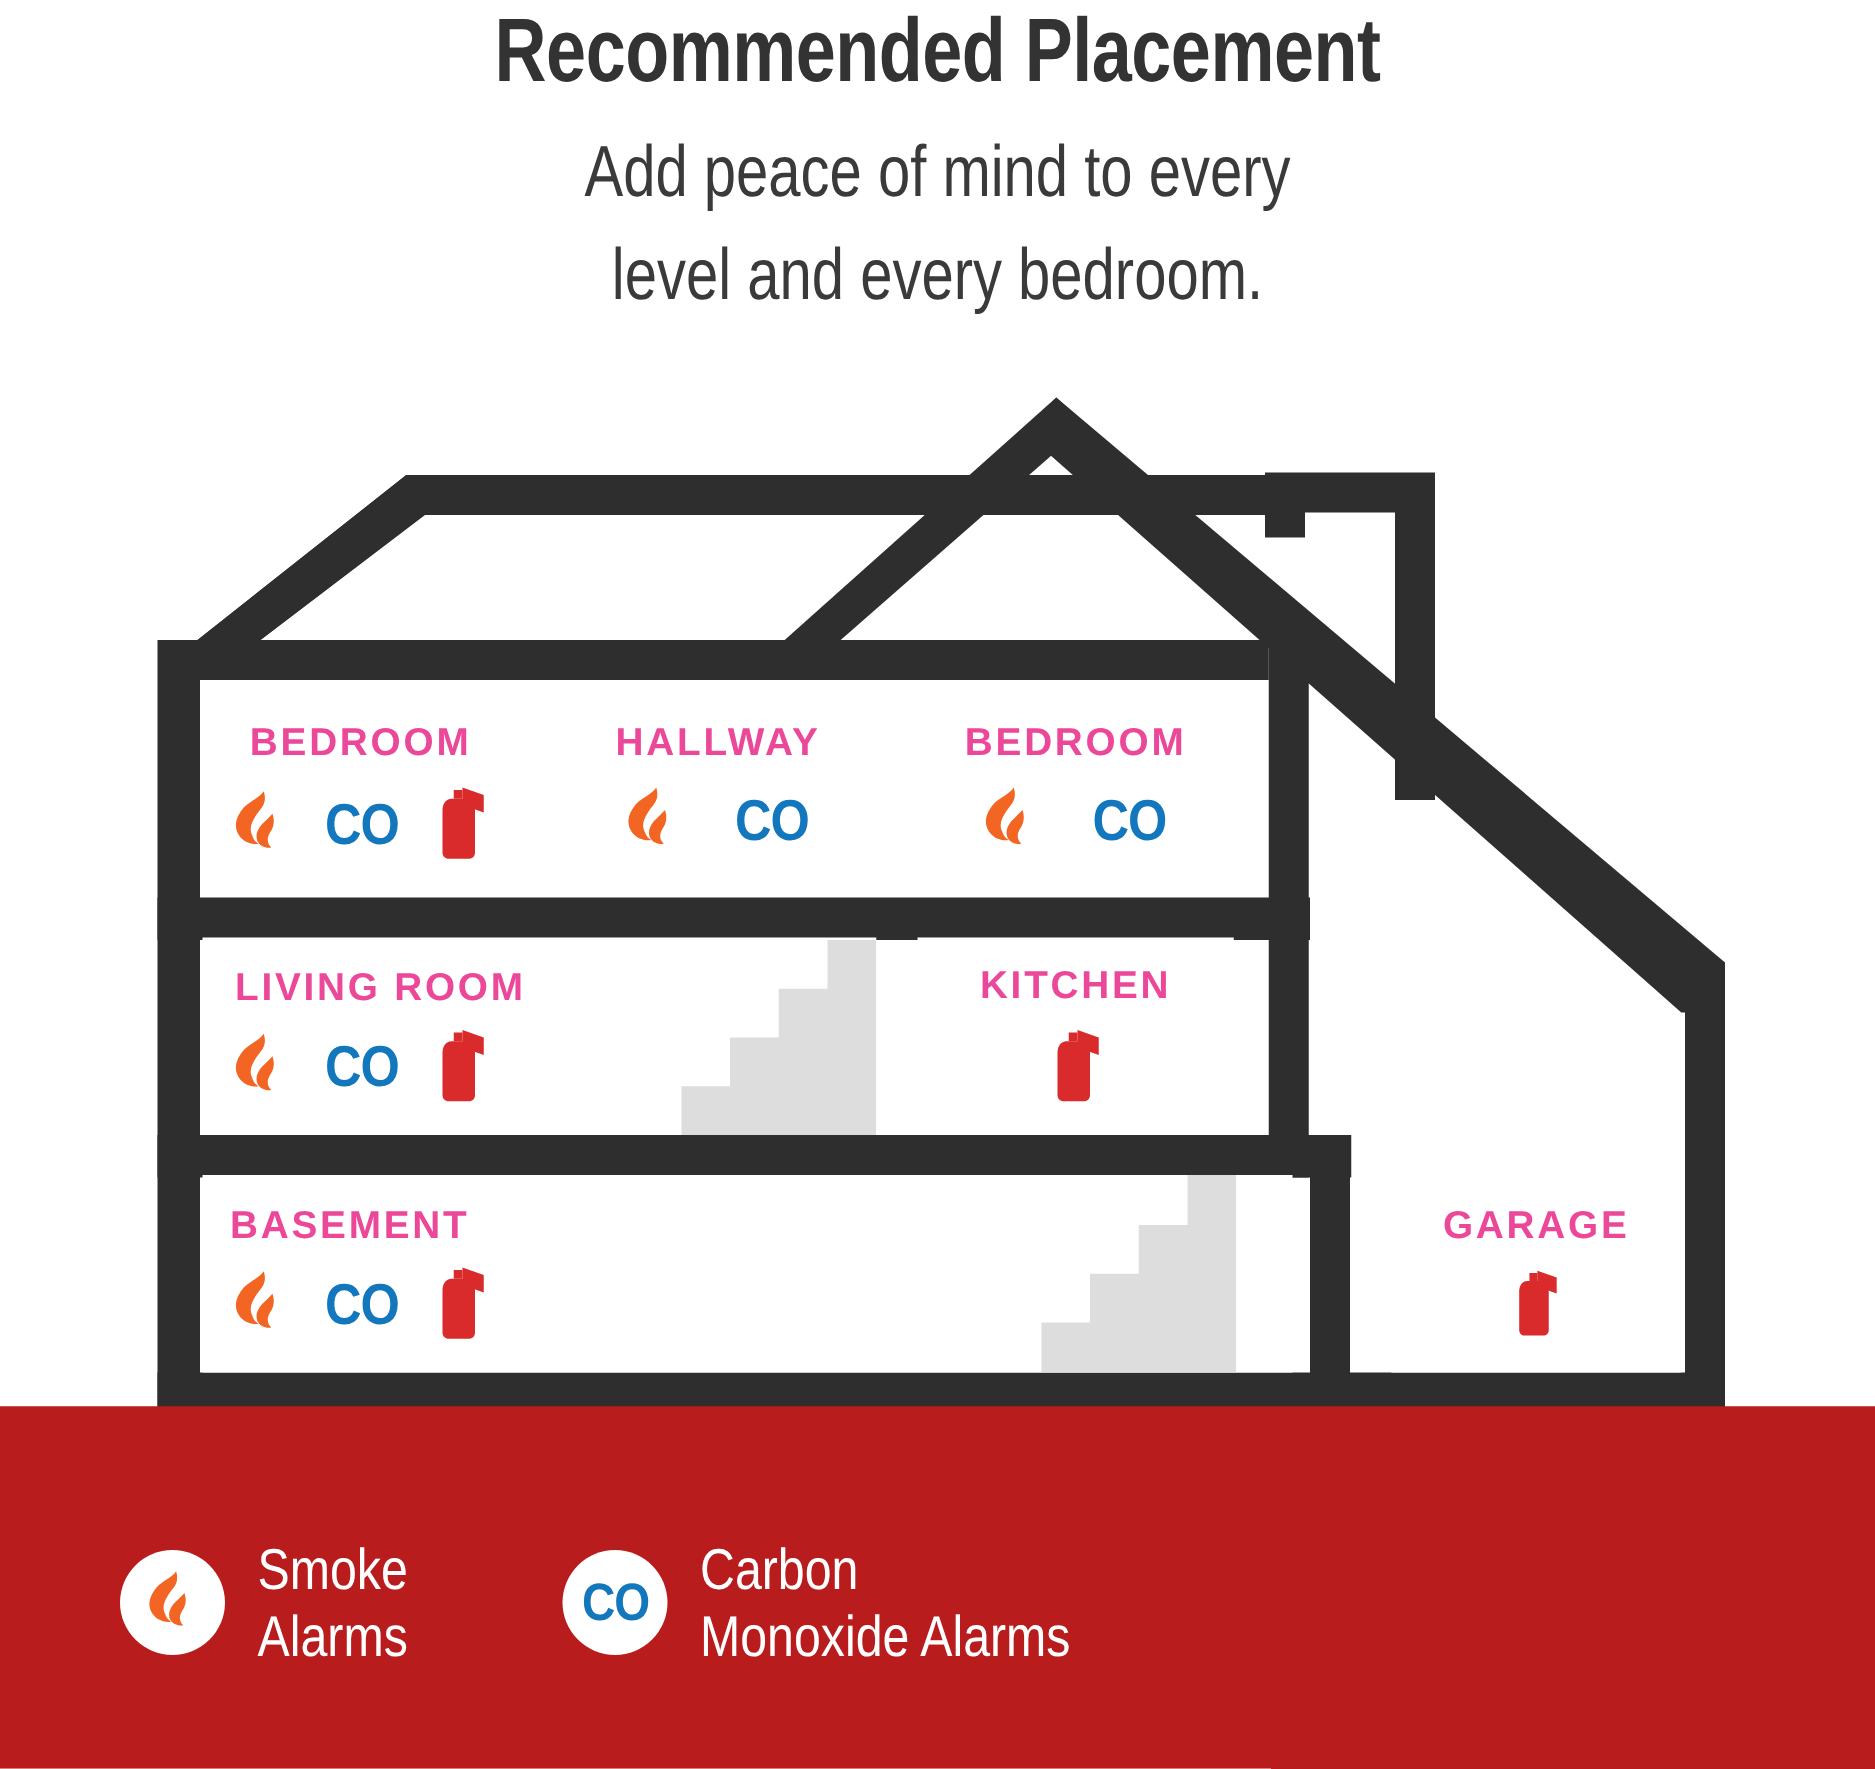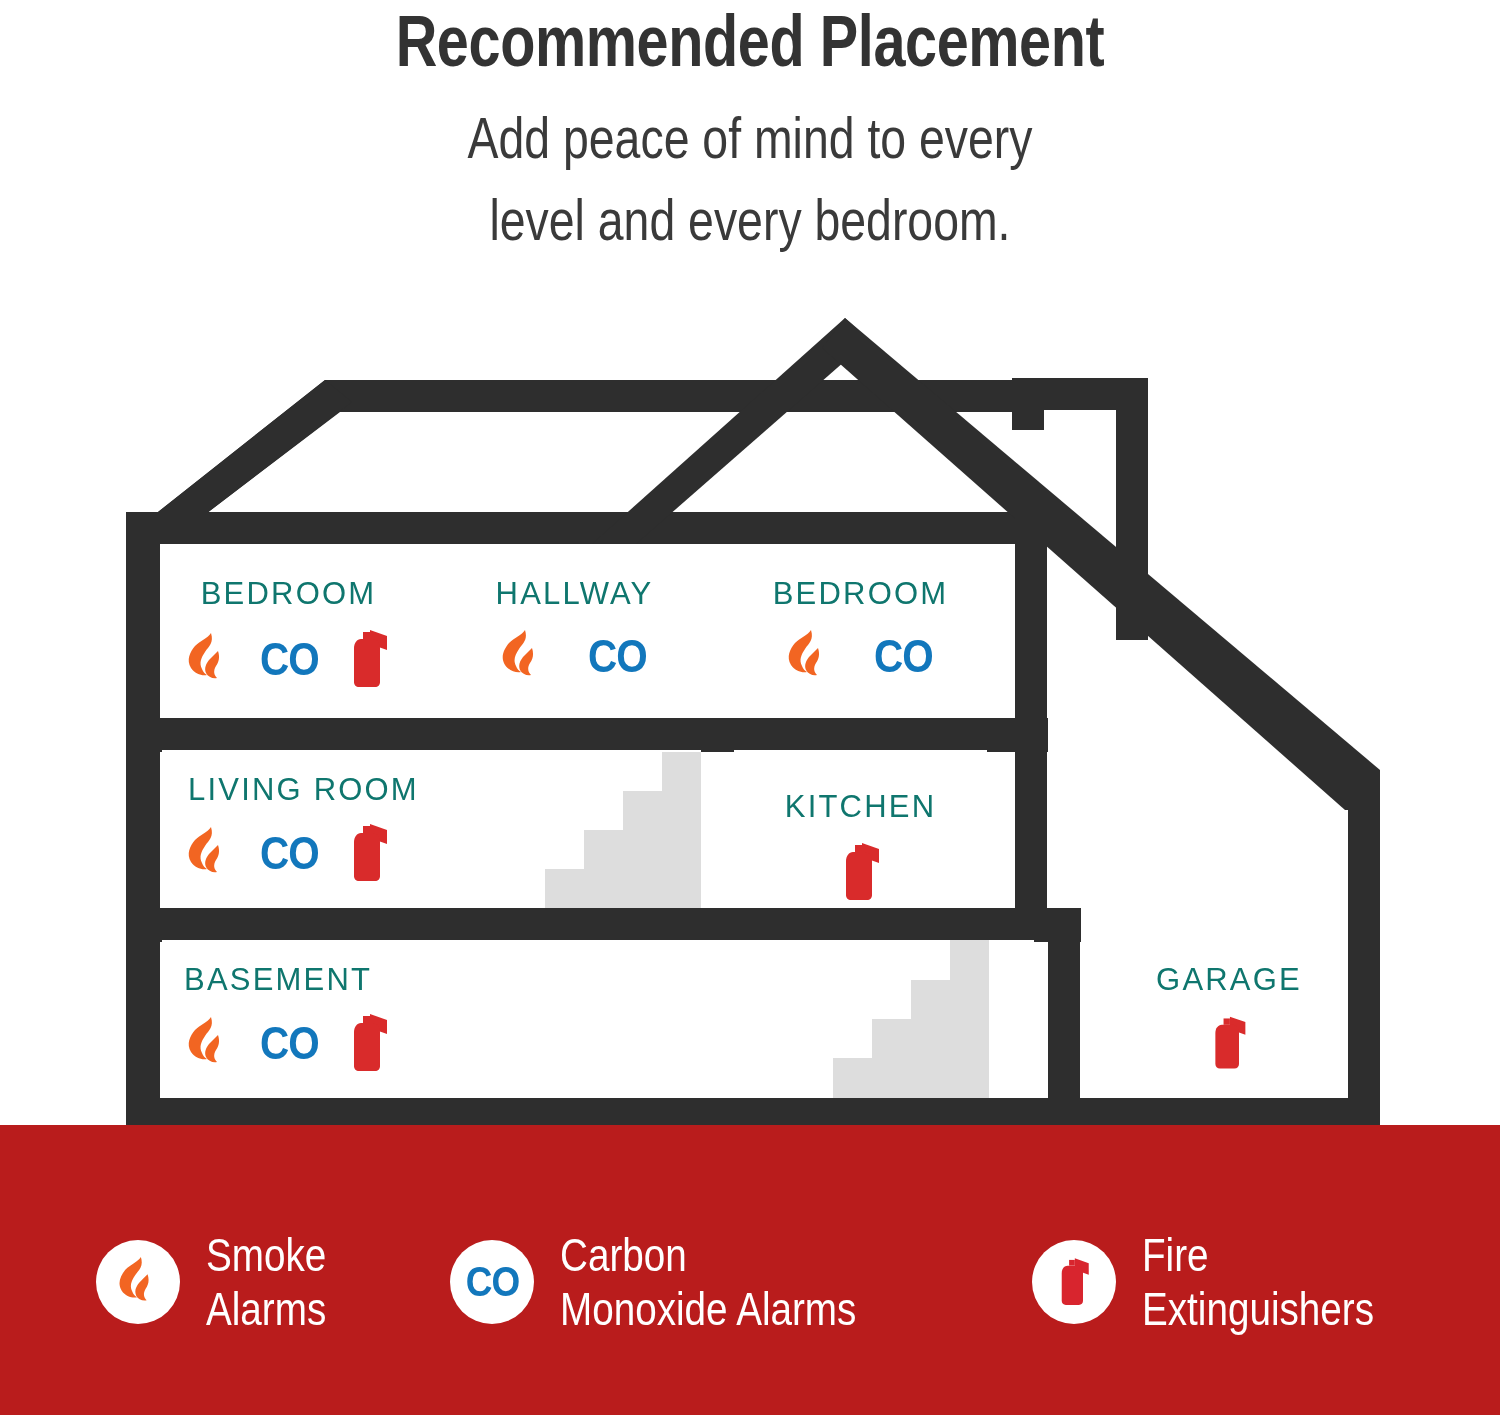--- a/index.html
+++ b/index.html
@@ -46,24 +46,24 @@
     position:absolute;
     background:#ffffff;
     display:flex;
     flex-direction:column;
     align-items:center;
     justify-content:flex-start;
     overflow:hidden;
   }
   .room-label {
     font-family:"Liberation Sans", sans-serif;
-    font-weight:400;
+    font-weight:700;
     font-size:31px;
     letter-spacing:2.2px;
-    color:#0f766e;
+    color:#ec4899;
     white-space:nowrap;
   }
   .room-icons {
     display:flex;
     align-items:center;
     justify-content:center;
   }
   .room-icons.left-align { justify-content:flex-start; }
 
   .icon-slot { display:flex; align-items:center; justify-content:center; }
@@ -211,21 +211,21 @@
               </g>
             </svg>
         </span>
       </div>
     </div>
 
     <svg class="stairs" style="position:absolute; left:545px; top:452px; width:156px; height:156px;" width="156" height="156" viewBox="0 0 156 156">
       <path fill="#DDDDDD" d="M0 156 L0 117 L39 117 L39 78 L78 78 L78 39 L117 39 L117 0 L156 0 L156 156 Z"></path>
     </svg>
 
-    <div class="room" style="left:734px; top:450px; width:253px; height:158px; padding-top:39px;">
+    <div class="room" style="left:734px; top:450px; width:253px; height:158px; padding-top:20px;">
       <div class="room-label">KITCHEN</div>
       <div class="room-icons" style="width:100%; margin-top:16px;">
         <span class="icon-slot">
           <svg width="44" height="62" viewBox="0 0 44 62">
               <g fill="#D92B2B">
                 <path d="M16 4h7v7h-7z"></path>
                 <path d="M23 2 L40 8 L40 22 L23 16 Z"></path>
                 <path d="M14 11h12c4 0 7 4 7 9v34c0 3-2 5-5 5H12c-3 0-5-2-5-5V20c0-5 3-9 7-9z"></path>
               </g>
             </svg>
@@ -293,32 +293,17 @@
       <div class="legend-item" style="position:absolute; left:450px; top:103px;">
         <div class="legend-badge">
           <span class="co-text">CO</span>
         </div>
         <div class="legend-text">
           <div>Carbon</div>
           <div>Monoxide Alarms</div>
         </div>
       </div>
 
-      <div class="legend-item" style="position:absolute; left:1032px; top:103px;">
-        <div class="legend-badge">
-          <svg width="36" height="52" viewBox="0 0 44 62">
-              <g fill="#D8252E">
-                <path d="M16 4h7v7h-7z"></path>
-                <path d="M23 2 L40 8 L40 22 L23 16 Z"></path>
-                <path d="M14 11h12c4 0 7 4 7 9v34c0 3-2 5-5 5H12c-3 0-5-2-5-5V20c0-5 3-9 7-9z"></path>
-              </g>
-            </svg>
-        </div>
-        <div class="legend-text">
-          <div>Fire</div>
-          <div>Extinguishers</div>
-        </div>
-      </div>
 
     </div>
   </div>
 
 </div>
 
 </body></html>

